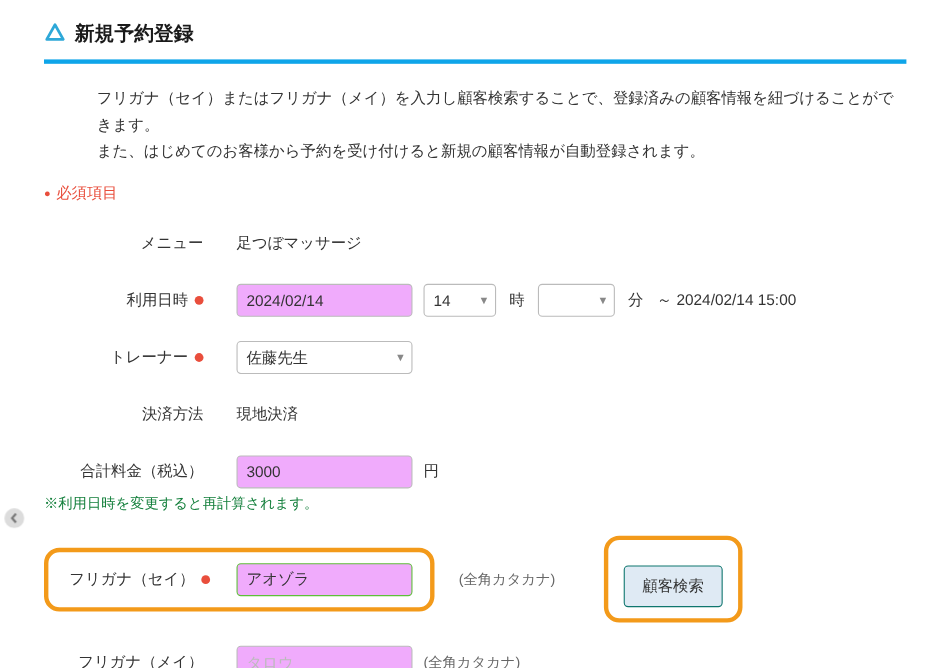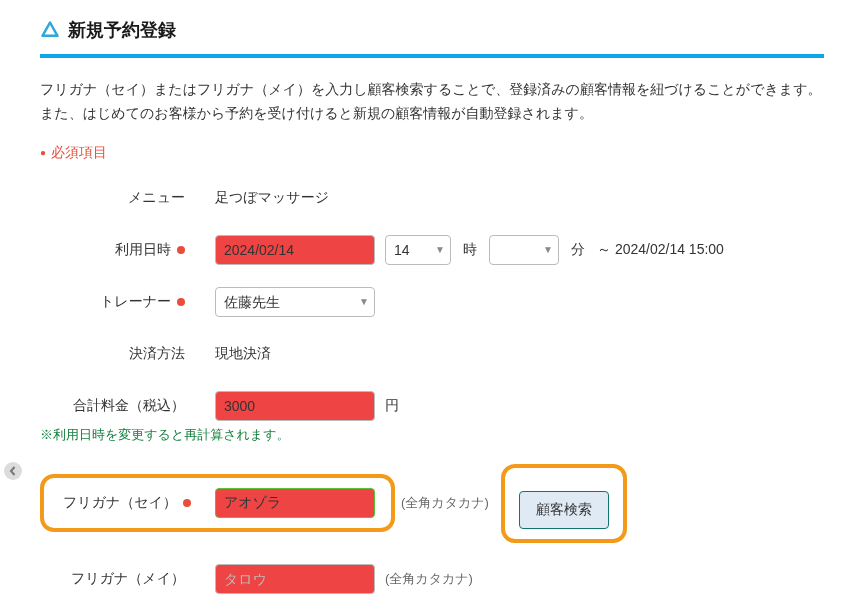--- a/index.html
+++ b/index.html
@@ -32,20 +32,21 @@
     }
     .page-title {
       font-size: 18px;
       font-weight: bold;
       color: #1a1a1a;
     }
     .intro {
       margin-top: 20px;
       line-height: 1.7;
       color: #333;
+      margin-left: 48px;
     }
     .required-legend {
       margin-top: 18px;
       color: #e94e3c;
       font-size: 14px;
     }
     .required-legend::before {
       content: "●";
       margin-right: 5px;
       color: #e94e3c;
@@ -83,21 +84,21 @@
       flex-wrap: wrap;
     }
     .static-text {
       color: #333;
     }
     input[type="text"], select, .select-wrap select {
       font-size: 14px;
       padding: 5px 8px;
       border: 1px solid #bbb;
       border-radius: 4px;
-      background: #ef4444;
+      background: #f0abfc;
       color: #333;
       height: 30px;
     }
     input[type="text"]::placeholder {
       color: #bbb;
     }
     input.w-date { width: 160px; }
     input.w-text { width: 160px; }
     .select-wrap {
       position: relative;
@@ -137,21 +138,21 @@
       border: 4px solid #f39a1a;
       border-radius: 14px;
       padding: 10px 16px;
       display: flex;
       align-items: center;
     }
     .row-furigana-sei {
       margin-top: 20px;
       display: flex;
       align-items: center;
-      gap: 0;
+      gap: 16px;
     }
     .furigana-left-highlight {
       display: flex;
       align-items: center;
     }
     .furigana-left-highlight .label-col {
       width: 155px;
       padding-right: 24px;
     }
     .input-green-focus {

